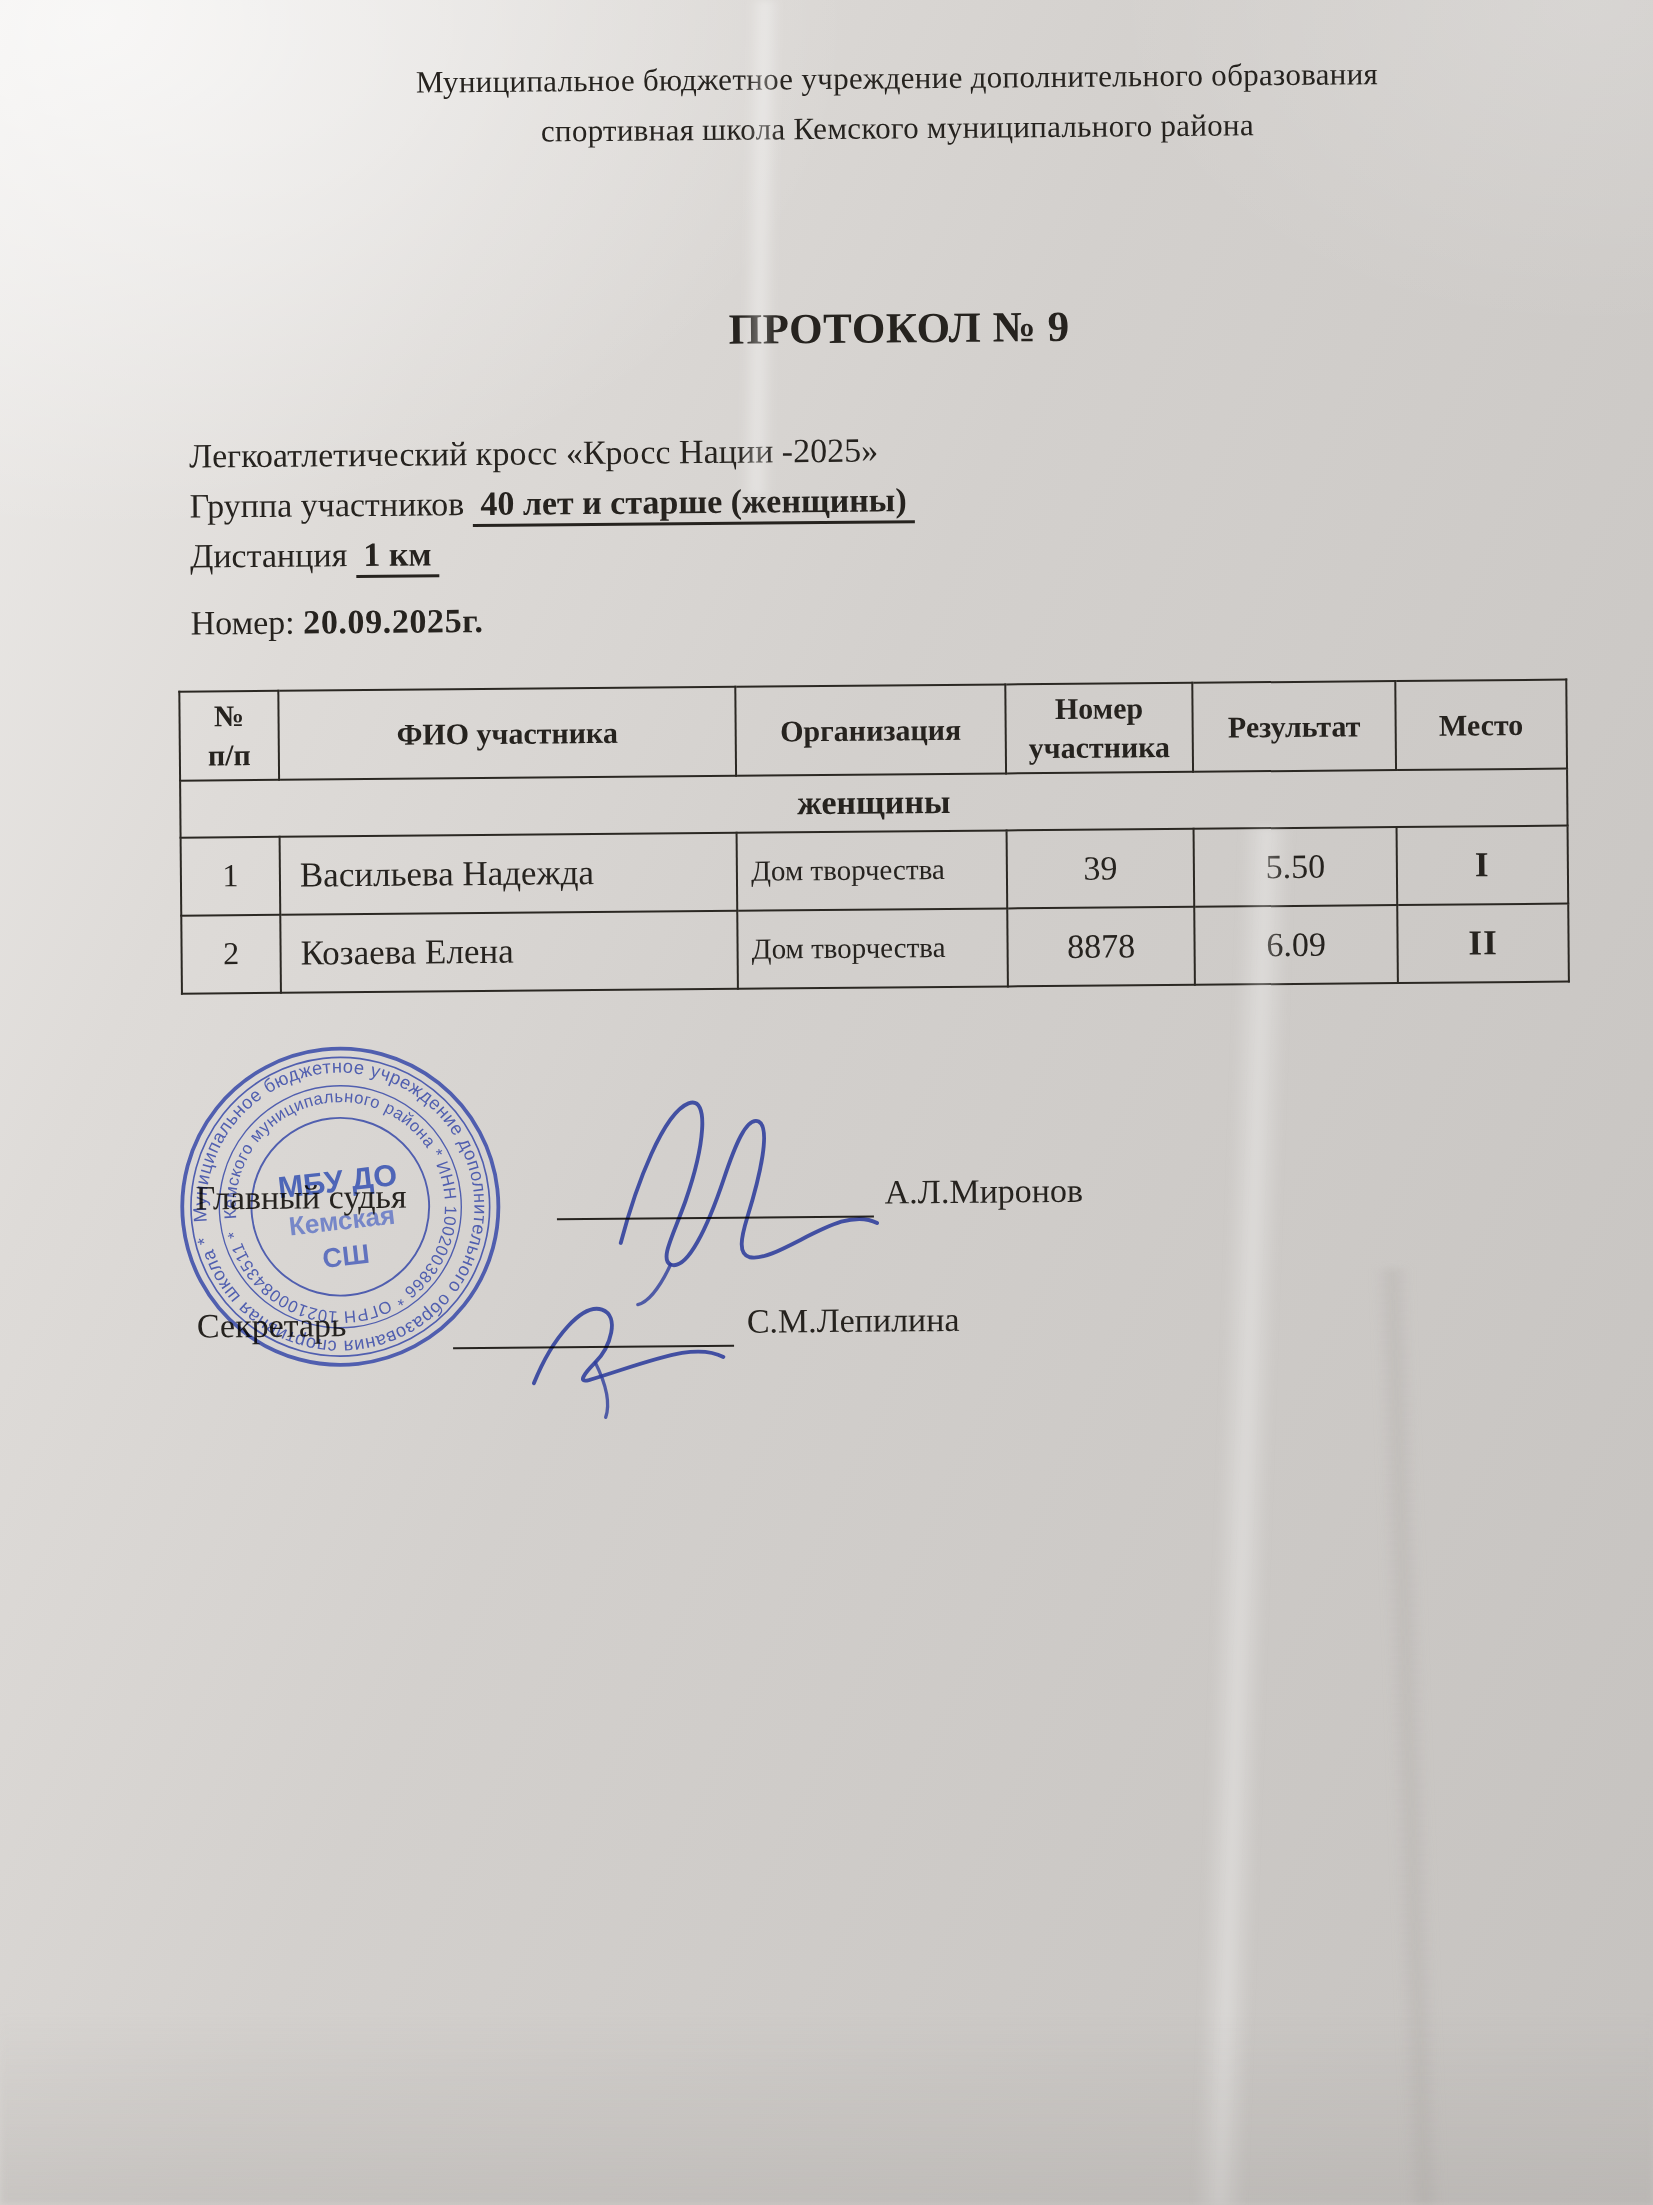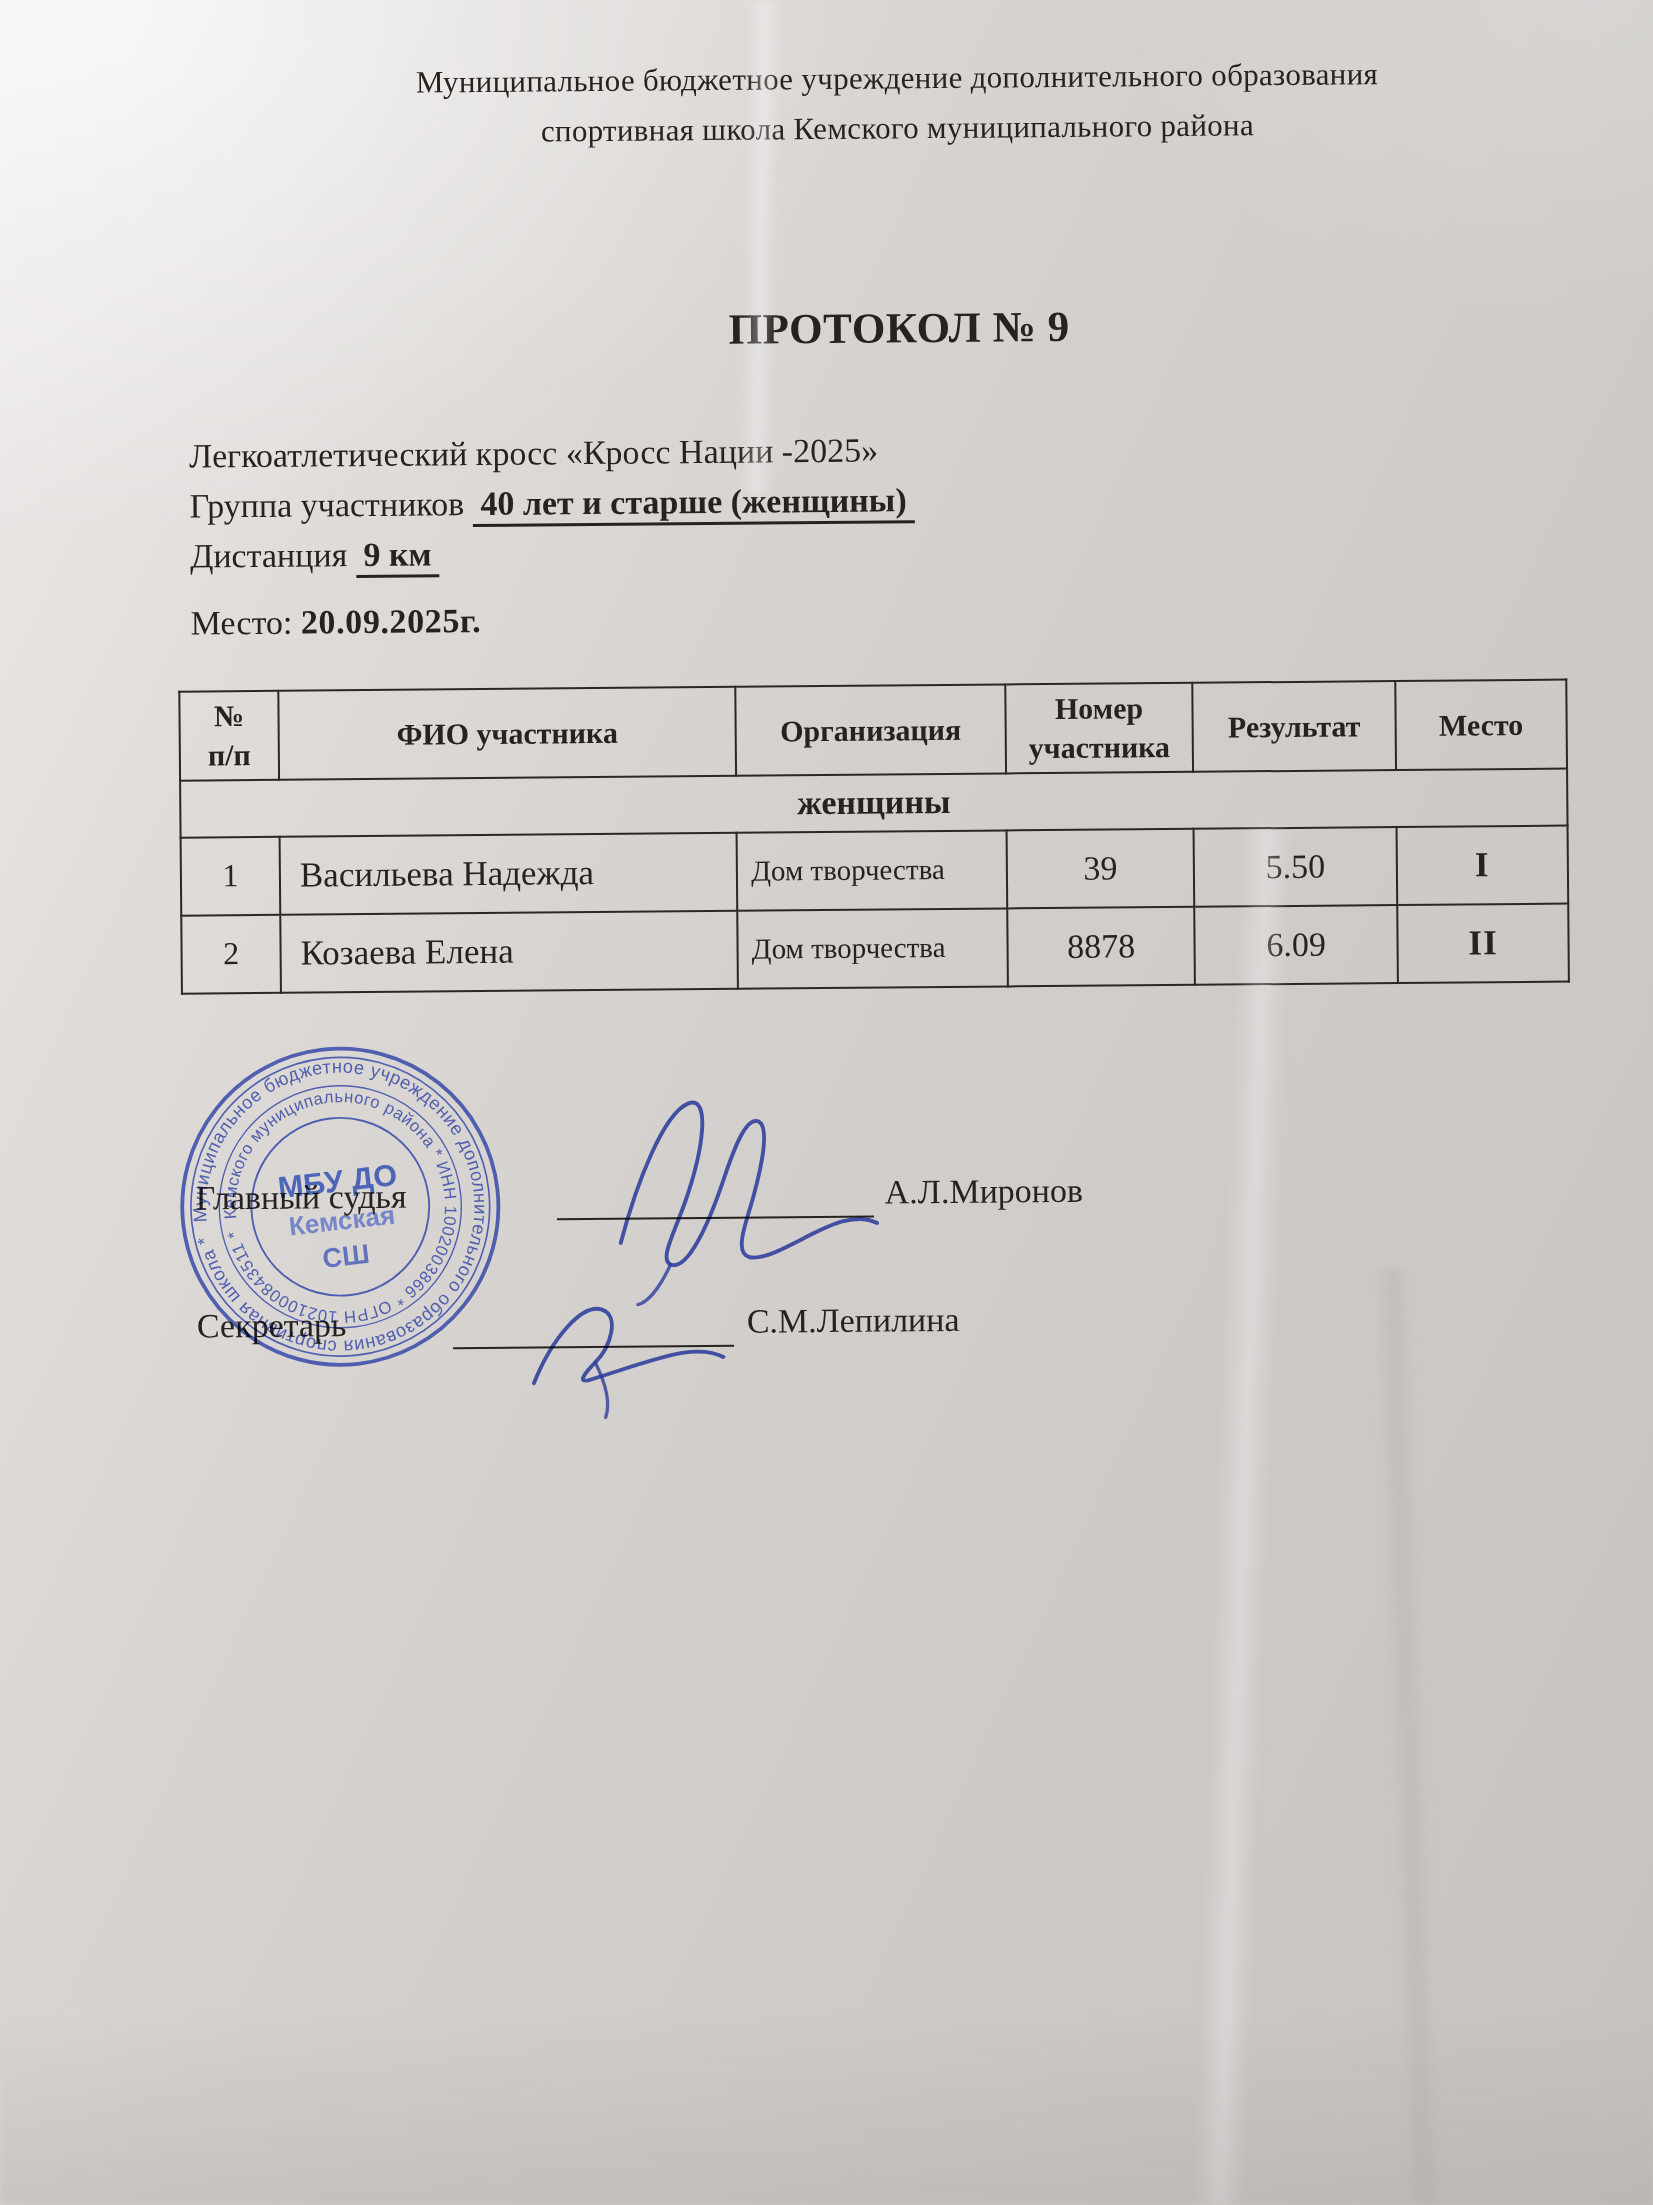--- a/index.html
+++ b/index.html
@@ -68,24 +68,24 @@
     <div class="org-header">
       <div>Муниципальное бюджетное учреждение дополнительного образования</div>
       <div>спортивная школа Кемского муниципального района</div>
     </div>
 
     <div class="title">ПРОТОКОЛ № 9</div>
 
     <div class="info">
       <div>Легкоатлетический кросс «Кросс Нации -2025»</div>
       <div><span>Группа участников</span> <span class="u">40 лет и старше (женщины)</span></div>
-      <div><span>Дистанция</span> <span class="u">9 км</span></div>
+      <div><span>Дистанция</span> <span class="u">1 км</span></div>
     </div>
 
-    <div class="date-line"><span>Место:</span> <b>20.09.2025г.</b></div>
+    <div class="date-line"><span>Номер:</span> <b>20.09.2025г.</b></div>
 
     <table class="results">
       <colgroup>
         <col style="width:99px">
           <col style="width:457px">
           <col style="width:270px">
         <col style="width:187px">
           <col style="width:203px">
           <col style="width:171px">
       </colgroup>

